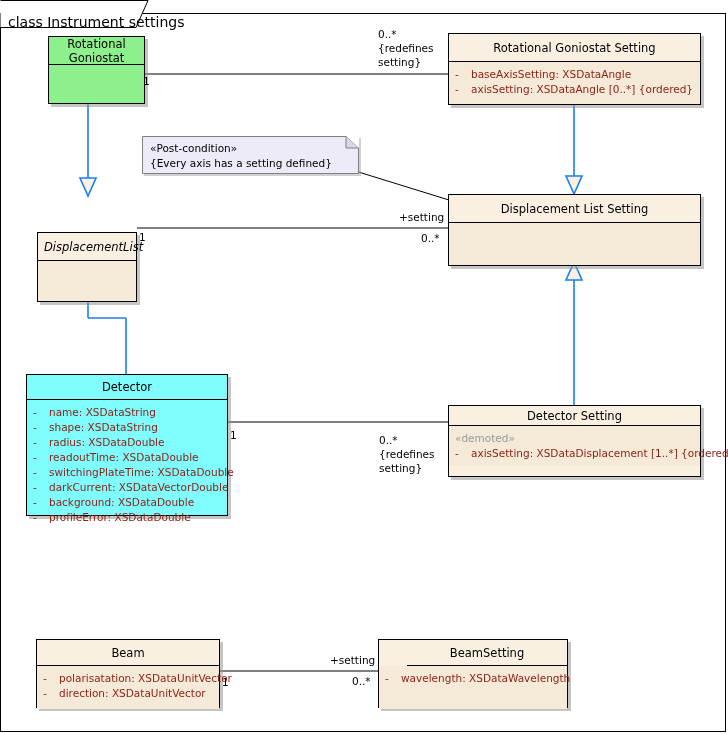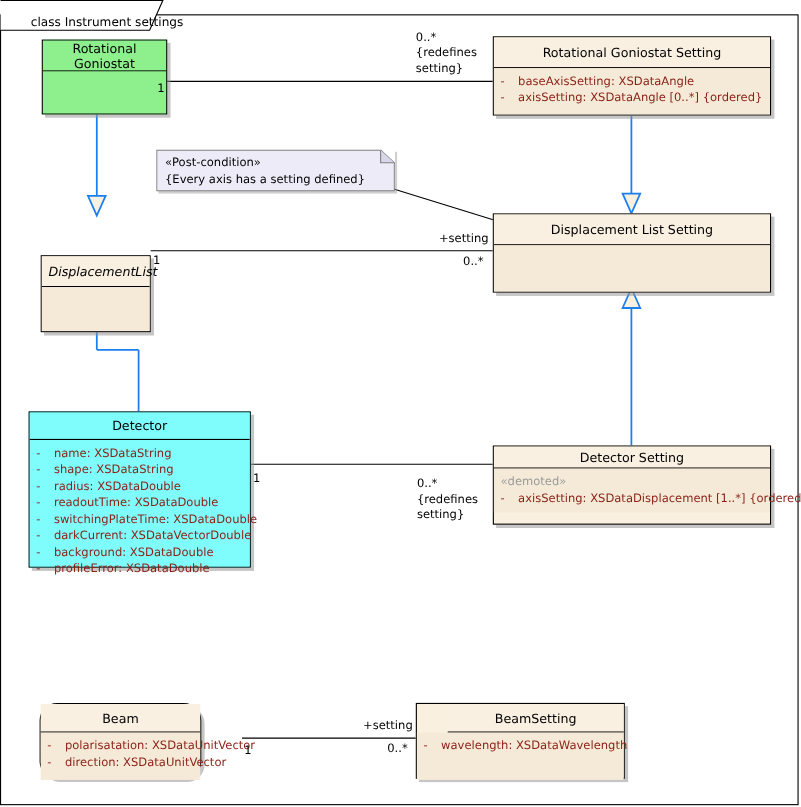--- a/index.html
+++ b/index.html
@@ -3,21 +3,21 @@
 <meta charset="utf-8">
 <style>
   html,body{margin:0;padding:0;background:#ffffff;}
   body{font-family:"DejaVu Sans","Liberation Sans",sans-serif;}
   #canvas{position:relative;width:728px;height:734px;overflow:hidden;background:#fff;}
 
   
   .frame{position:absolute;left:0;top:13px;width:726px;height:719px;border:1px solid #000;box-sizing:border-box;}
   .frame-tab{position:absolute;left:0;top:0;height:26px;}
   .frame-tab svg{display:block;}
-  .frame-title{position:absolute;left:8px;top:14px;font-size:11px;color:#000;white-space:nowrap;margin-left:20px;}
+  .frame-title{position:absolute;left:8px;top:14px;font-size:14px;color:#000;white-space:nowrap;}
 
   
   .cls{position:absolute;box-sizing:border-box;border:1px solid #000;background:#faf0e0;
        box-shadow:3px 3px 0 0 rgba(150,150,150,0.55);}
   .cls .hdr{box-sizing:border-box;border-bottom:1px solid #000;text-align:center;
             font-size:11.5px;color:#000;display:flex;align-items:center;justify-content:center;}
   .cls .body{box-sizing:border-box;padding:5px 0 0 0;}
   .attr{display:flex;font-size:10.5px;color:#8a1f14;line-height:15px;padding:0 4px 0 6px;white-space:nowrap;}
   .attr .vis{width:16px;flex:0 0 16px;color:#8a1f14;}
   .stereo{font-size:10.5px;color:#9a9a9a;line-height:15px;padding:0 4px 0 6px;}
@@ -77,21 +77,21 @@
     <polygon points="88,262 80,280 96,280" fill="#faf0e0" stroke="#1a7ff0" stroke-width="1.6"></polygon>
 
     <line x1="228" y1="422" x2="448" y2="422" stroke="#000" stroke-width="1"></line>
 
     <line x1="574" y1="405" x2="574" y2="278" stroke="#1a7ff0" stroke-width="1.6"></line>
     <polygon points="574,262 566,280 582,280" fill="#faf0e0" stroke="#1a7ff0" stroke-width="1.6"></polygon>
 
     <line x1="220" y1="671" x2="378" y2="671" stroke="#000" stroke-width="1"></line>
   </svg>
 
-  <div class="cls green" style="left:38px;top:36px;width:114px;height:68px;">
+  <div class="cls green" style="left:48px;top:36px;width:97px;height:68px;">
     <div class="hdr" style="height:28px;">Rotational Goniostat</div>
     <div class="body" style="height:38px;"></div>
   </div>
 
   <div class="cls beige" style="left:448px;top:33px;width:253px;height:72px;">
     <div class="hdr" style="height:28px;">Rotational Goniostat Setting</div>
     <div class="body" style="height:42px;">
       <div class="attr">
         <span class="vis">-</span>
         <span>baseAxisSetting:  XSDataAngle</span>
@@ -155,21 +155,21 @@
     <div class="hdr" style="height:20px;">Detector Setting</div>
     <div class="body" style="height:40px;">
       <div class="stereo">«demoted»</div>
       <div class="attr">
         <span class="vis">-</span>
         <span>axisSetting:  XSDataDisplacement [1..*] {ordered}</span>
       </div>
     </div>
   </div>
 
-  <div class="cls beige" style="left:36px;top:639px;width:147px;height:69px;border-radius:16px;">
+  <div class="cls beige" style="left:36px;top:639px;width:184px;height:69px;">
     <div class="hdr" style="height:26px;">Beam</div>
     <div class="body" style="height:43px;">
       <div class="attr">
           <span class="vis">-</span>
           <span>polarisatation:  XSDataUnitVector</span>
         </div>
       <div class="attr">
           <span class="vis">-</span>
           <span>direction:  XSDataUnitVector</span>
         </div>

